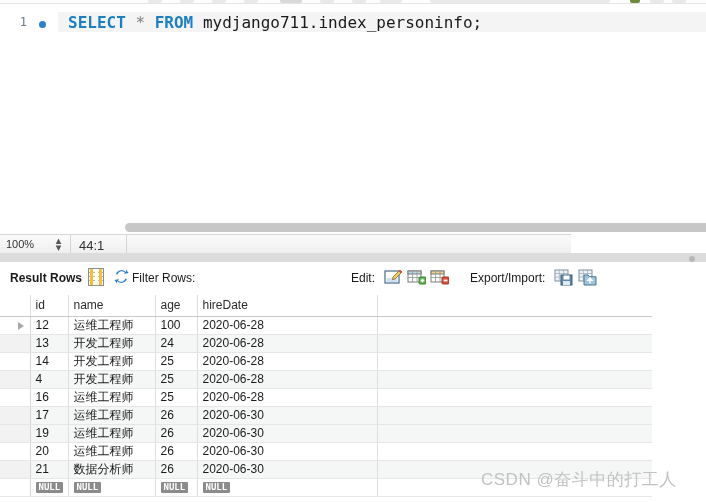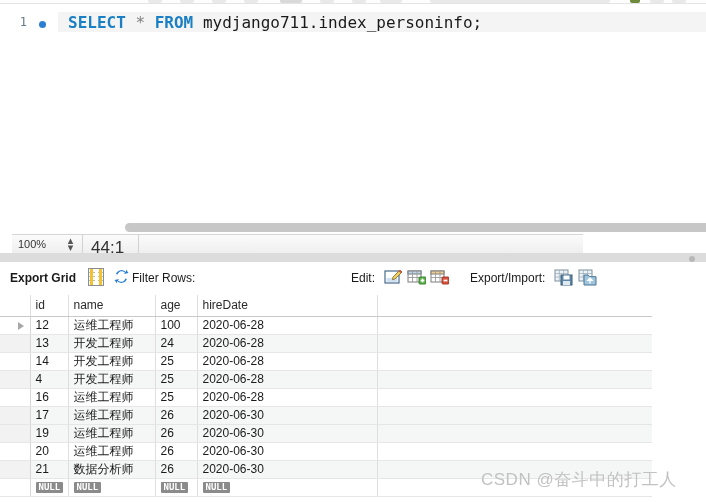--- a/index.html
+++ b/index.html
@@ -71,42 +71,42 @@
     position: absolute; top: 0; left: 57px; right: 0; height: 13px;
     background: #ffffff;
   }
   .hscroll .thumb {
     position: absolute; top: 2px; left: 68px; width: 638px; height: 9px;
     background: #c7c7c7; border-radius: 5px;
   }
 
   
   .statusbar {
-    position: absolute; top: 234px; left: 12px; width: 571px; height: 19px;
+    position: absolute; top: 234px; left: 0; width: 571px; height: 19px;
     background: linear-gradient(#fbfbfb, #eeeeee);
     border-top: 1px solid #d6d6d6;
     border-bottom: 1px solid #cccccc;
   }
   .sb-zoom {
     position: absolute; top: 3px; left: 6px;
     font-size: 11px; color: #333;
   }
   .sb-stepper {
     position: absolute; top: 2px; left: 52px;
     width: 13px; height: 15px;
     font-size: 11px; line-height: 7px; color: #555;
     text-align: center;
   }
   .sb-stepper span { display: block; }
   .sb-div {
     position: absolute; top: 0; width: 1px; height: 19px; background: #d2d2d2;
   }
   .sb-pos {
     position: absolute; top: 3px; left: 79px;
-    font-size: 17px; color: #333;
+    font-size: 13px; color: #333;
   }
 
   
   .band {
     position: absolute; top: 253px; left: 0; width: 706px; height: 9px;
     background: #dcdcdc;
   }
   .band .dot {
     position: absolute; top: 3px; right: 11px;
     width: 6px; height: 6px; border-radius: 50%;
@@ -272,21 +272,21 @@
     <div class="sb-div" style="left:70px;"></div>
     <div class="sb-pos">44:1</div>
     <div class="sb-div" style="left:126px;"></div>
   </div>
 
   <div class="band">
     <div class="dot"></div>
   </div>
 
   <div class="rgbar">
-    <div class="rg-title">Export Grid</div>
+    <div class="rg-title">Result Rows</div>
 
     <div class="icon-btn ic-grid">
       <div class="frame"></div>
       <div class="hline" style="top:4px;"></div>
       <div class="hline" style="top:8px;"></div>
       <div class="hline" style="top:12px;"></div>
       <div class="stripe s1"></div>
       <div class="stripe s2"></div>
       <div class="stripe s3"></div>
     </div>

